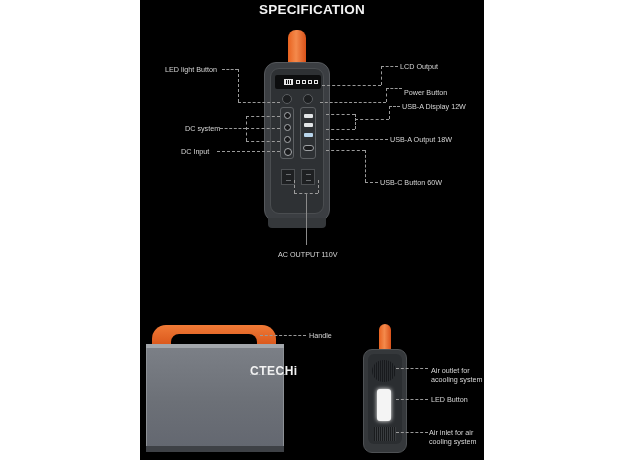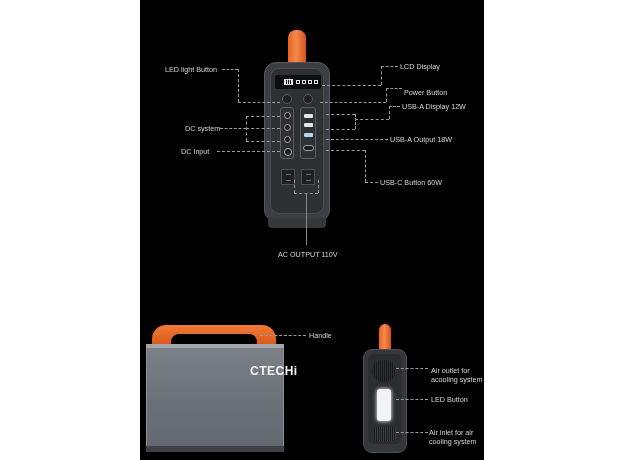--- a/index.html
+++ b/index.html
@@ -44,20 +44,21 @@
   .rear { position: absolute; left: 223px; top: 349px; width: 44px; height: 104px; border-radius: 9px; background: #35383b; border: 1px solid #4e5154; }
   .rear-inner { position: absolute; left: 4px; top: 4px; width: 34px; height: 90px; border-radius: 6px; background: #2b2e31; }
   .fan { position: absolute; left: 4px; top: 6px; width: 24px; height: 22px; border-radius: 50%; background: repeating-linear-gradient(90deg,#15171a 0 1px,#2b2e31 1px 2px), repeating-linear-gradient(0deg,#15171a 0 1px,transparent 1px 2px); opacity: .85; }
   .led { position: absolute; left: 9px; top: 35px; width: 14px; height: 32px; border-radius: 3px; background: #f4f4f4; box-shadow: 0 0 4px #fff; }
   .vent { position: absolute; left: 6px; top: 73px; width: 22px; height: 14px; background: repeating-linear-gradient(90deg,#1a1c1e 0 1px,#3a3d40 1px 2px); }
 </style>
 </head>
 <body>
 
 <div class="panel">
+  <div class="title">SPECIFICATION</div>
 
   <div class="handle-top"></div>
   <div class="dev">
     <div class="dev-inner">
       <div class="lcd">
         <div class="batt"></div>
         <div class="sq" style="left:21px"></div>
         <div class="sq" style="left:27px"></div>
         <div class="sq" style="left:33px"></div>
         <div class="sq" style="left:39px"></div>
@@ -90,21 +91,21 @@
   <div class="lbl" style="left:45px;top:124px">DC system</div>
   <div class="ln h" style="left:80px;top:128px;width:26px"></div>
   <div class="ln v" style="left:106px;top:116px;height:25px"></div>
   <div class="ln h" style="left:106px;top:116px;width:34px"></div>
   <div class="ln h" style="left:106px;top:128px;width:34px"></div>
   <div class="ln h" style="left:106px;top:141px;width:34px"></div>
 
   <div class="lbl" style="left:41px;top:147px">DC Input</div>
   <div class="ln h" style="left:77px;top:151px;width:63px"></div>
 
-  <div class="lbl" style="left:260px;top:62px">LCD Display</div>
+  <div class="lbl" style="left:260px;top:62px">LCD Output</div>
   <div class="ln h" style="left:241px;top:66px;width:17px"></div>
   <div class="ln v" style="left:241px;top:66px;height:19px"></div>
   <div class="ln h" style="left:182px;top:85px;width:59px"></div>
 
   <div class="lbl" style="left:264px;top:88px">Power Button</div>
   <div class="ln h" style="left:246px;top:88px;width:16px"></div>
   <div class="ln v" style="left:246px;top:88px;height:14px"></div>
   <div class="ln h" style="left:180px;top:102px;width:66px"></div>
 
   <div class="lbl" style="left:262px;top:102px">USB-A Display 12W</div>

